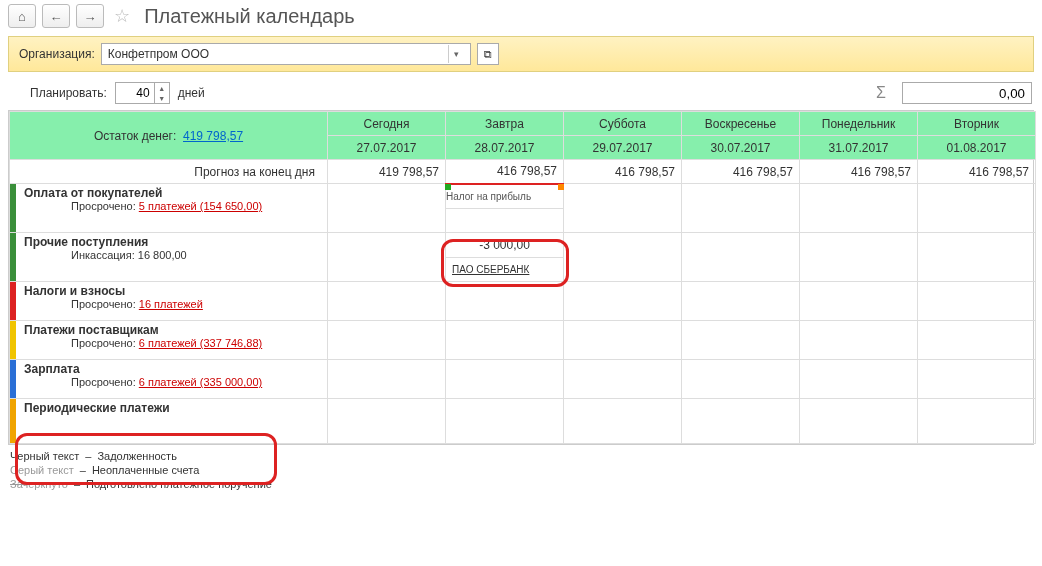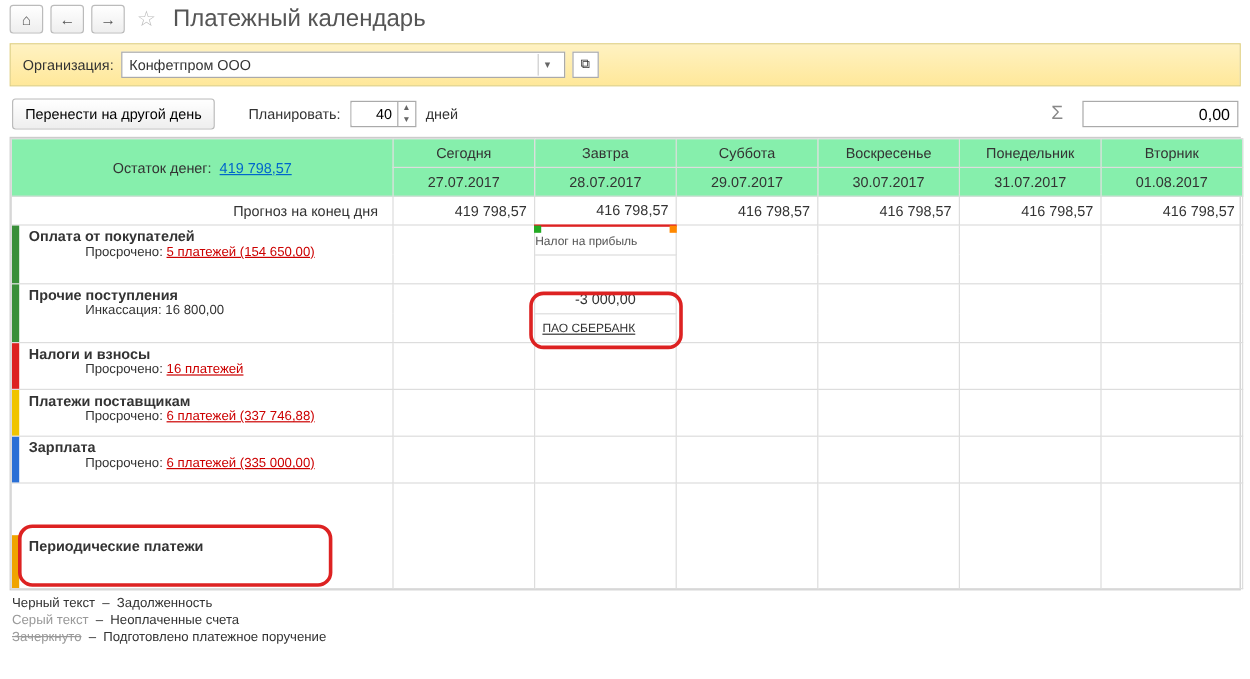--- a/index.html
+++ b/index.html
@@ -77,21 +77,20 @@
 <div class="orgbar">
   <label>Организация:</label>
   <div class="org-select">
     <span>Конфетпром ООО</span>
     <span class="sel-btn">▾</span>
   </div>
   <div class="org-ext-btn">⧉</div>
 </div>
 
 <div class="actionbar">
-  <button class="btn-secondary">Перенести на другой день</button>
   <span class="plan-label">Планировать:</span>
   <div class="spin-box">
     <input type="text" value="40" style="">
     <div class="spin-btns">
       <div>▲</div>
       <div>▼</div>
     </div>
   </div>
   <span>дней</span>
   <div class="spacer"></div>
@@ -247,21 +246,21 @@
     <td></td>
           <td></td>
           <td></td>
           <td></td>
           <td></td>
           <td></td>
   </tr>
 
   <tr class="section-row">
     <td>
-      <div class="section-cell" style="height:44px;margin-top:43px;">
+      <div class="section-cell" style="height:44px;">
         <div class="color-bar" style="background:#f0a400"></div>
         <div class="section-body">
           <div class="section-title">Периодические платежи</div>
           <div class="section-sub">&nbsp;</div>
         </div>
       </div>
     </td>
     <td></td>
           <td></td>
           <td></td>

